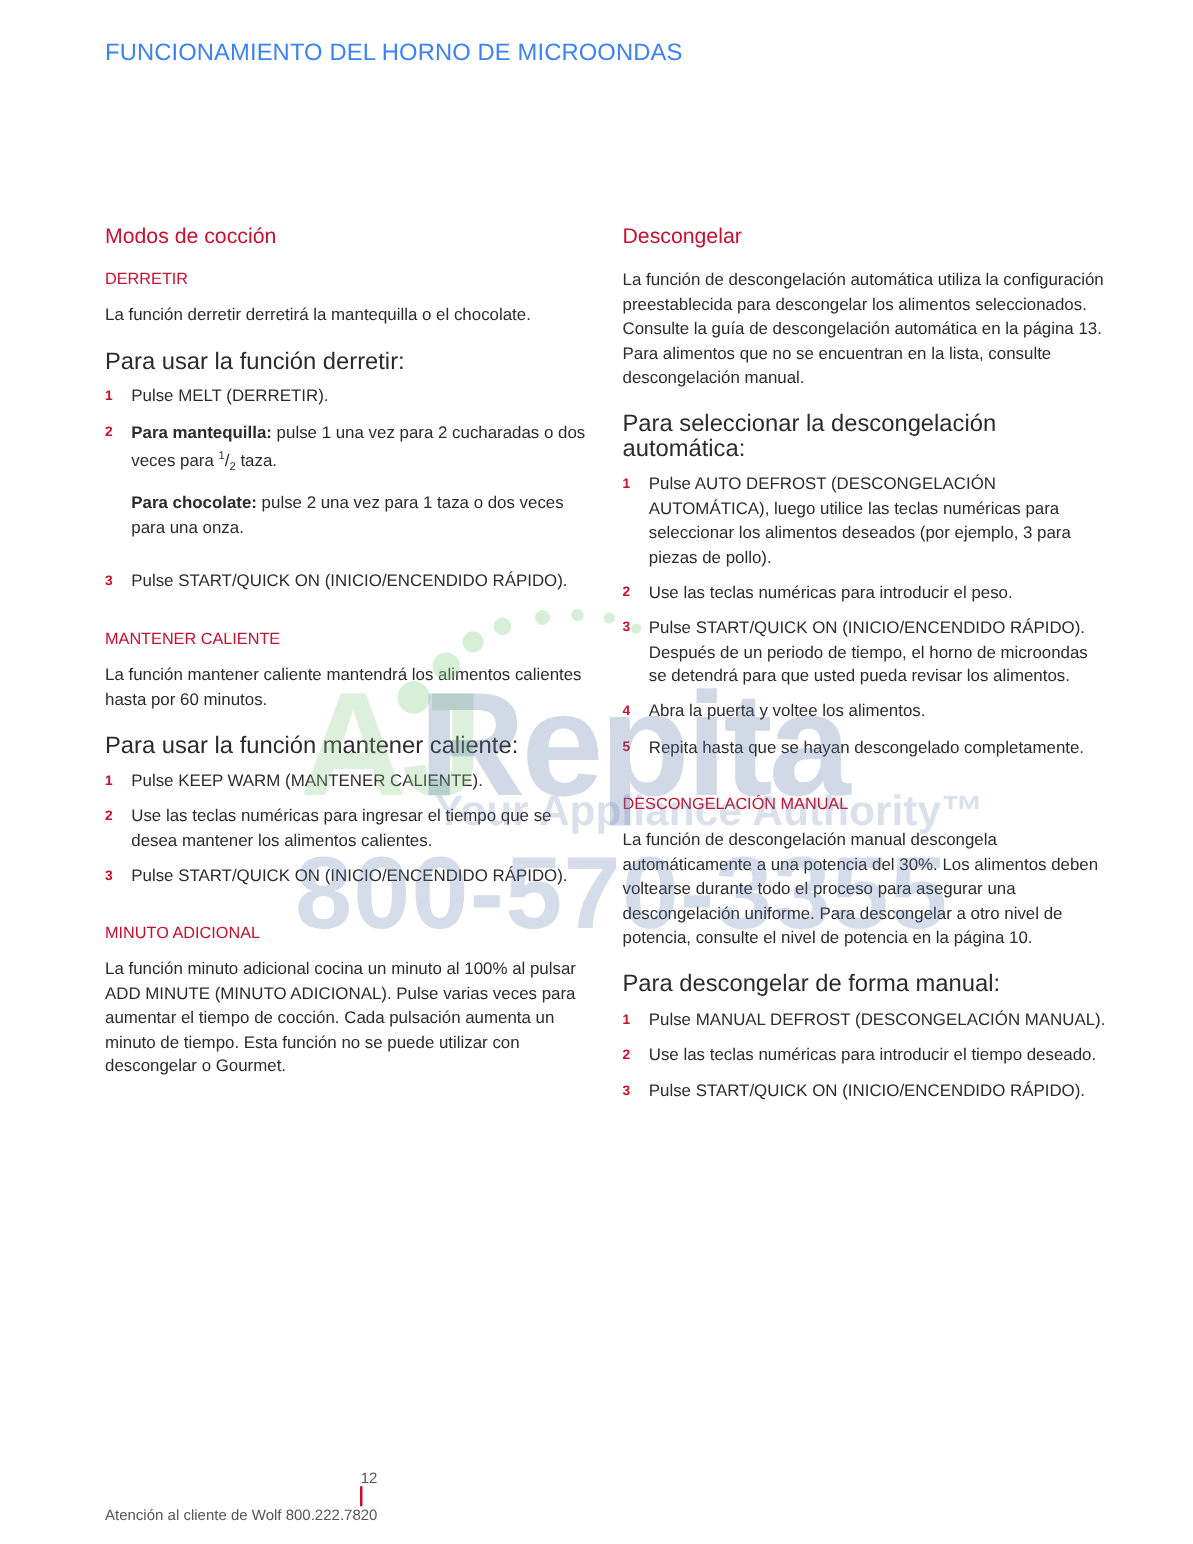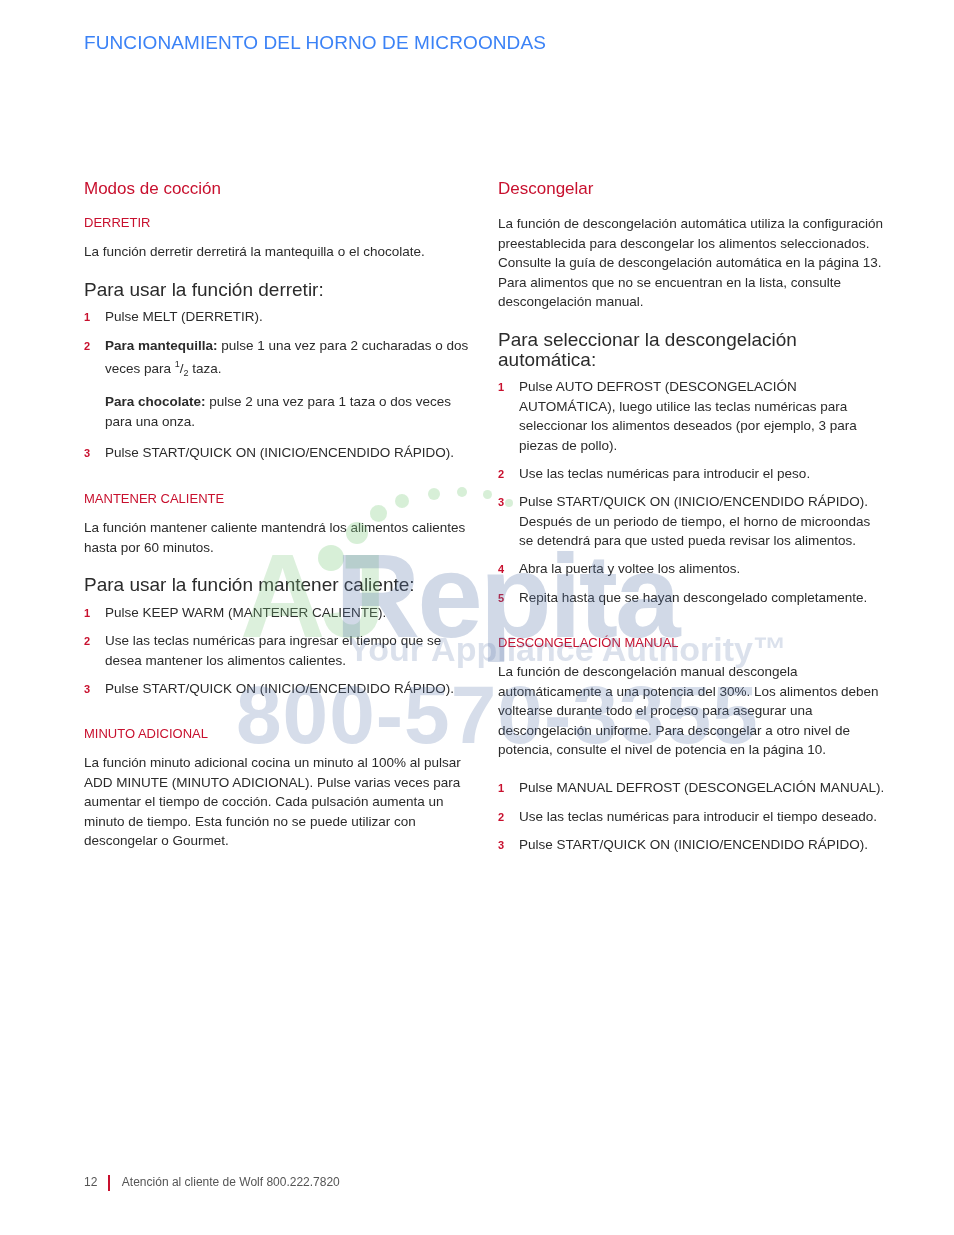--- a/index.html
+++ b/index.html
@@ -11,25 +11,25 @@
   .col.right { left: 498px; }
   .section-title { font-size: 17px; color: #c8102e; margin: 0 0 14px 0; font-weight: normal; line-height: 22px; }
   .sub-title { font-size: 13px; color: #c8102e; margin: 0 0 10px 0; font-weight: normal; line-height: 18px; }
   .para { font-size: 13.5px; line-height: 19.6px; margin: 0 0 18px 0; color: #2b2b2b; }
   .lead { font-size: 19px; line-height: 19.6px; margin: 0 0 8px 0; color: #2b2b2b; }
   .steps { list-style: none; padding: 0; margin: 0 0 26px 0; }
   .step { display: flex; font-size: 13.5px; line-height: 19.6px; margin: 0 0 8px 0; }
   .step-num { width: 21px; flex: 0 0 21px; color: #c8102e; font-size: 11px; font-weight: bold; padding-top: 1px; }
   .step-body { flex: 1; }
   .step-body p { margin: 0 0 8px 0; }
-  .step-body p:last-child { margin-bottom: 4px; }
+  .step-body p:last-child { margin-bottom: 16px; }
   b { font-weight: bold; }
   sup, sub { font-size: 9px; }
   .spacer-sub { margin-top: 8px; }
-  .footer { position: absolute; left: 84px; top: 1175px; font-size: 12px; color: #555; display: flex; align-items: flex-start; }
+  .footer { position: absolute; left: 84px; top: 1175px; font-size: 12px; color: #555; display: flex; align-items: flex-end; flex-direction: column; }
   .footer .bar { width: 1.5px; height: 16px; background: #c8102e; margin: 0 12px 0 11px; }
   
   .wm { position: absolute; pointer-events: none; }
   .wm-dot { position: absolute; border-radius: 50%; background: rgba(140, 210, 140, 0.35); }
   .wm-aj { position: absolute; left: 240px; top: 528px; font-size: 118px; font-weight: bold; color: rgba(130, 200, 130, 0.28); letter-spacing: -4px; }
   .wm-madison { position: absolute; left: 335px; top: 528px; font-size: 118px; font-weight: bold; color: rgba(90, 120, 170, 0.28); letter-spacing: -3px; }
   .wm-tag { position: absolute; left: 348px; top: 630px; font-size: 34px; font-weight: bold; color: rgba(90, 120, 170, 0.22); }
   .wm-phone { position: absolute; left: 236px; top: 668px; font-size: 82px; font-weight: bold; color: rgba(90, 120, 170, 0.25); letter-spacing: 1px; }
 </style>
 </head>
@@ -106,20 +106,21 @@
       <span class="step-body">Abra la puerta y voltee los alimentos.</span>
     </li>
     <li class="step">
       <span class="step-num">5</span>
       <span class="step-body">Repita hasta que se hayan descongelado completamente.</span>
     </li>
   </ol>
 
   <h3 class="sub-title spacer-sub">DESCONGELACIÓN MANUAL</h3>
   <p class="para">La función de descongelación manual descongela automáticamente a una potencia del 30%. Los alimentos deben voltearse durante todo el proceso para asegurar una descongelación uniforme. Para descongelar a otro nivel de potencia, consulte el nivel de potencia en la página 10.</p>
+  <p class="lead">Para descongelar de forma manual:</p>
   <ol class="steps">
     <li class="step">
       <span class="step-num">1</span>
       <span class="step-body">Pulse MANUAL DEFROST (DESCONGELACIÓN MANUAL).</span>
     </li>
     <li class="step">
       <span class="step-num">2</span>
       <span class="step-body">Use las teclas numéricas para introducir el tiempo deseado.</span>
     </li>
     <li class="step">

